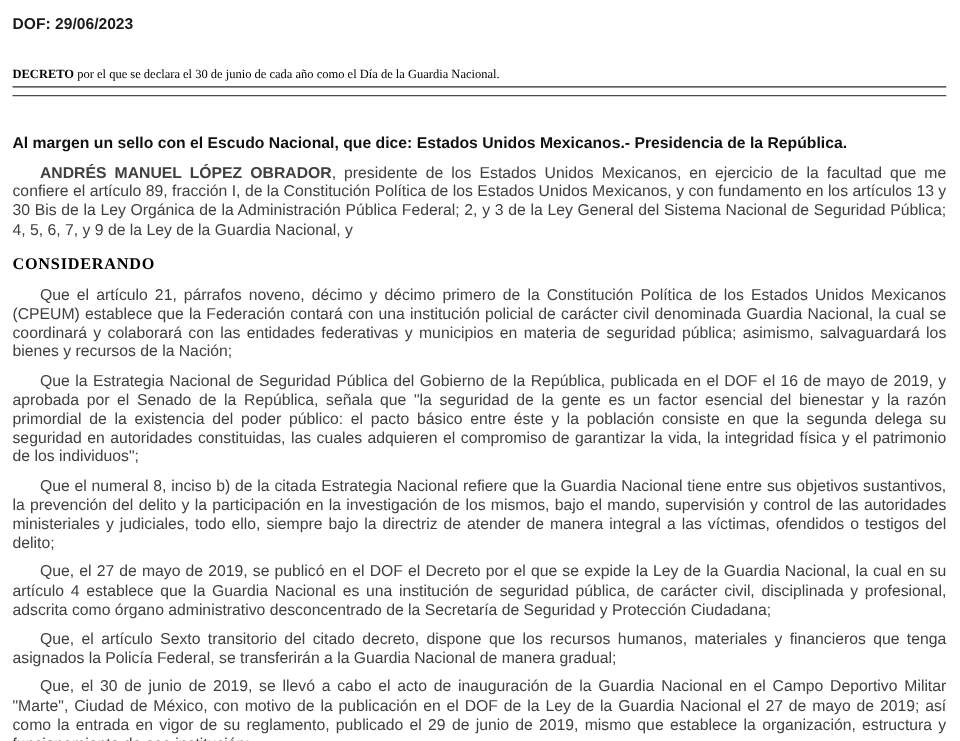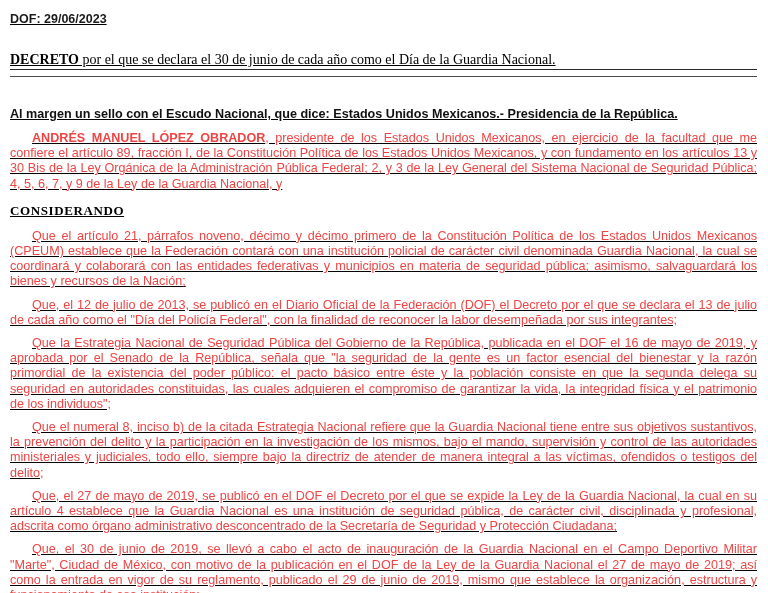--- a/index.html
+++ b/index.html
@@ -17,41 +17,40 @@
     -webkit-font-smoothing: antialiased;
   }
 
   .page {
     position: relative;
     width: 768px;
     height: 593px;
     box-sizing: border-box;
     padding: 0 11px 0 10px;
     background: #fff;
-    text-decoration: underline;
   }
 
   
   .dof-line {
     font-family: "Liberation Sans", sans-serif;
     font-weight: bold;
     font-size: 12.5px;
     line-height: 14px;
     letter-spacing: 0px;
     padding-top: 12px;
     color: #1a1a1a;
   }
 
   
   .decree-title-wrap {
     margin-top: 26px;
   }
   .decree-title {
     font-family: "Liberation Serif", "DejaVu Serif", serif;
-    font-size: 14px;
+    font-size: 10px;
     line-height: 15px;
     color: #000;
     padding-bottom: 2px;
   }
   .decree-title .lead {
     font-weight: bold;
   }
 
   
   .hr-heavy {
@@ -84,21 +83,21 @@
   
   .body-par {
     font-family: "Liberation Sans", sans-serif;
     font-size: 12.6px;
     line-height: 15.2px;
     text-align: justify;
     text-justify: inter-word;
     text-indent: 22px;
     margin: 0;
     padding-top: 9px;
-    color: #ef4444;
+    color: #404040;
   }
   .body-par.tight {
     padding-top: 8px;
   }
   .body-par .strongname {
     font-weight: bold;
   }
 
   
   .considerando {
@@ -127,19 +126,19 @@
   <div class="hr-gap"></div>
   <hr class="hr-thin">
 
   <div class="seal-line">Al margen un sello con el Escudo Nacional, que dice: Estados Unidos Mexicanos.- Presidencia de la República.</div>
 
   <p class="body-par"><span class="strongname">ANDRÉS MANUEL LÓPEZ OBRADOR</span><span>, presidente de los Estados Unidos Mexicanos, en ejercicio de la facultad que me confiere el artículo 89, fracción I, de la Constitución Política de los Estados Unidos Mexicanos, y con fundamento en los artículos 13 y 30 Bis de la Ley Orgánica de la Administración Pública Federal; 2, y 3 de la Ley General del Sistema Nacional de Seguridad Pública; 4, 5, 6, 7, y 9 de la Ley de la Guardia Nacional, y</span></p>
 
   <div class="considerando">CONSIDERANDO</div>
 
   <p class="body-par tight">Que el artículo 21, párrafos noveno, décimo y décimo primero de la Constitución Política de los Estados Unidos Mexicanos (CPEUM) establece que la Federación contará con una institución policial de carácter civil denominada Guardia Nacional, la cual se coordinará y colaborará con las entidades federativas y municipios en materia de seguridad pública; asimismo, salvaguardará los bienes y recursos de la Nación;</p>
-  <p class="body-par tight">Que, el 12 de julio de 2013, se publicó en el Diario Oficial de la Federación (DOF) el Decreto por el que se declara el 13 de julio de cada año como el "Día del Policía Federal", con la finalidad de reconocer la labor desempeñada por sus integrantes;</p>
   <p class="body-par tight">Que la Estrategia Nacional de Seguridad Pública del Gobierno de la República, publicada en el DOF el 16 de mayo de 2019, y aprobada por el Senado de la República, señala que "la seguridad de la gente es un factor esencial del bienestar y la razón primordial de la existencia del poder público: el pacto básico entre éste y la población consiste en que la segunda delega su seguridad en autoridades constituidas, las cuales adquieren el compromiso de garantizar la vida, la integridad física y el patrimonio de los individuos";</p>
   <p class="body-par tight">Que el numeral 8, inciso b) de la citada Estrategia Nacional refiere que la Guardia Nacional tiene entre sus objetivos sustantivos, la prevención del delito y la participación en la investigación de los mismos, bajo el mando, supervisión y control de las autoridades ministeriales y judiciales, todo ello, siempre bajo la directriz de atender de manera integral a las víctimas, ofendidos o testigos del delito;</p>
   <p class="body-par tight">Que, el 27 de mayo de 2019, se publicó en el DOF el Decreto por el que se expide la Ley de la Guardia Nacional, la cual en su artículo 4 establece que la Guardia Nacional es una institución de seguridad pública, de carácter civil, disciplinada y profesional, adscrita como órgano administrativo desconcentrado de la Secretaría de Seguridad y Protección Ciudadana;</p>
+  <p class="body-par tight">Que, el artículo Sexto transitorio del citado decreto, dispone que los recursos humanos, materiales y financieros que tenga asignados la Policía Federal, se transferirán a la Guardia Nacional de manera gradual;</p>
   <p class="body-par tight">Que, el 30 de junio de 2019, se llevó a cabo el acto de inauguración de la Guardia Nacional en el Campo Deportivo Militar "Marte", Ciudad de México, con motivo de la publicación en el DOF de la Ley de la Guardia Nacional el 27 de mayo de 2019; así como la entrada en vigor de su reglamento, publicado el 29 de junio de 2019, mismo que establece la organización, estructura y funcionamiento de esa institución;</p>
 
 </div>
 
 </body></html>

